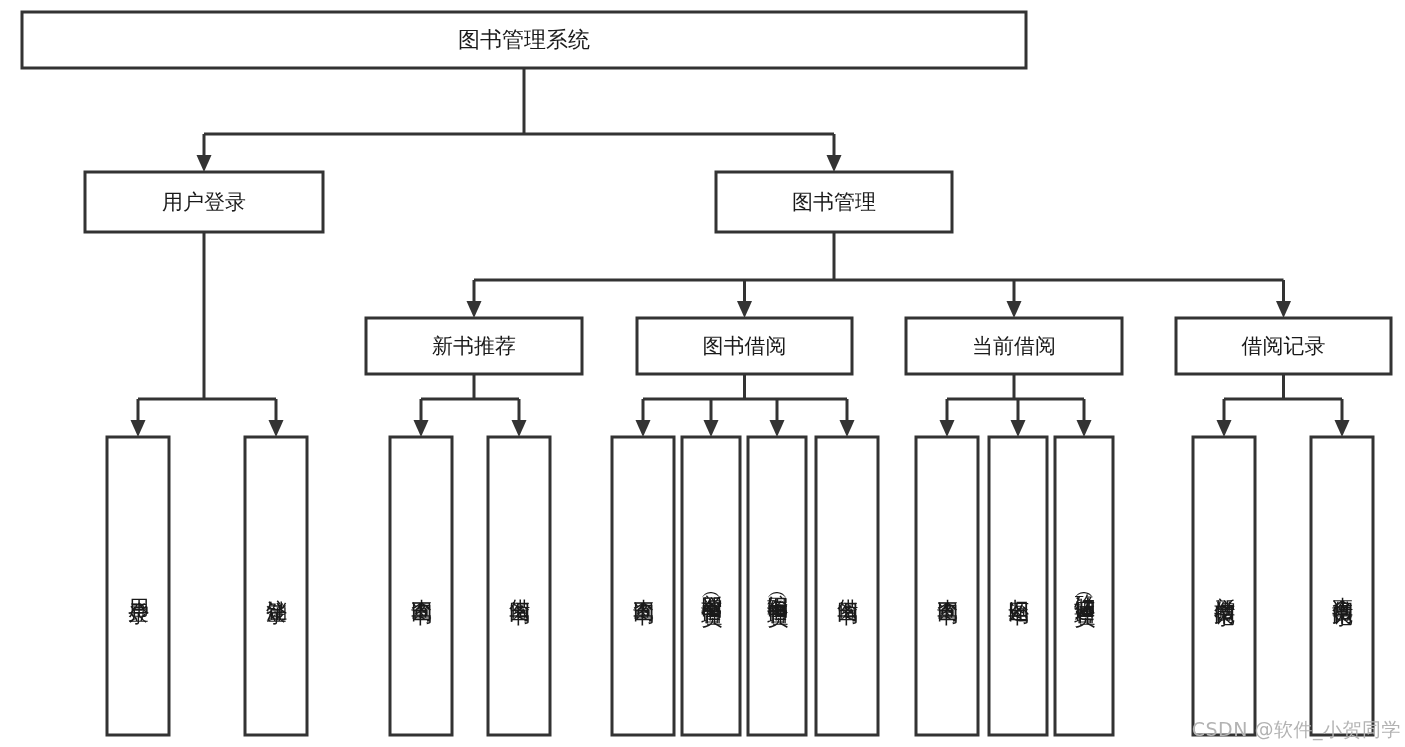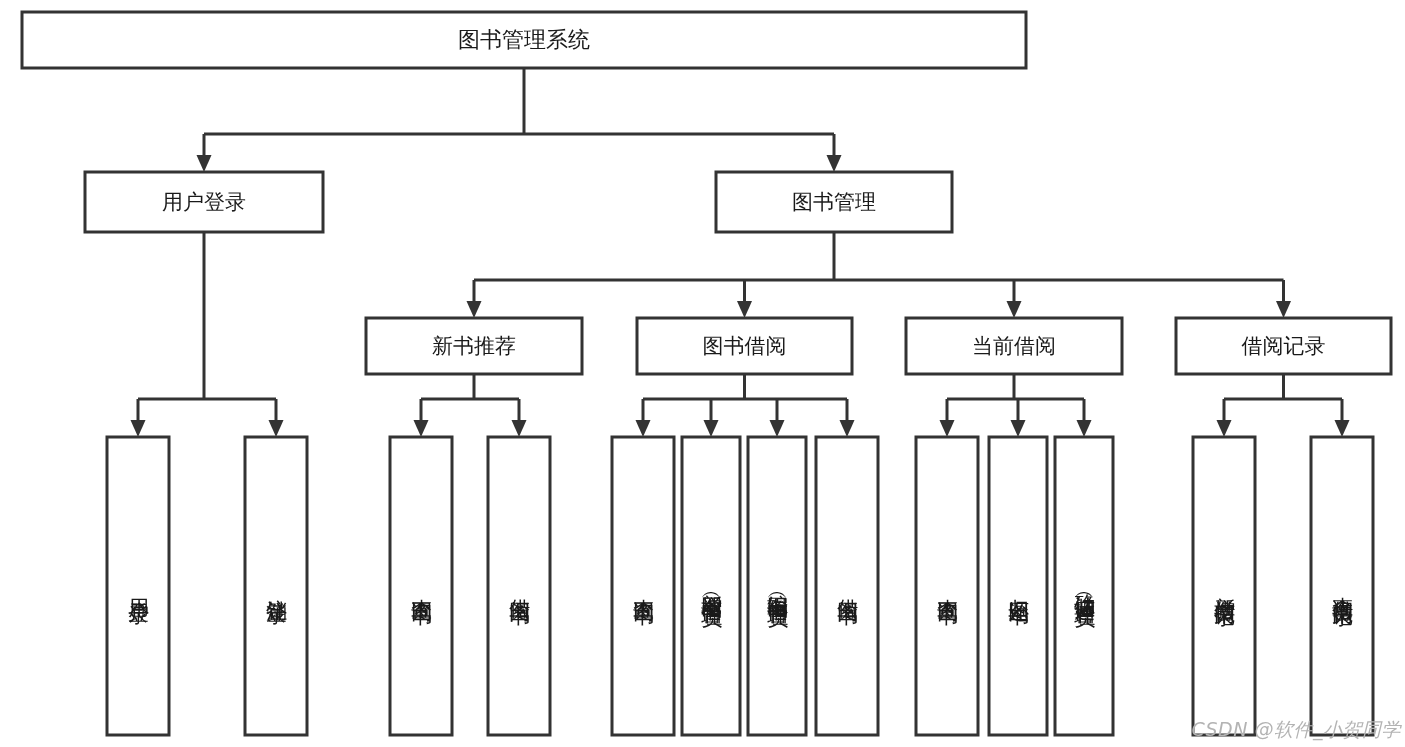--- a/index.html
+++ b/index.html
@@ -69,21 +69,20 @@
   }
   #watermark {
     position: absolute;
     right: 8px;
     bottom: 4px;
     font-family: "DejaVu Sans", "Liberation Sans", sans-serif;
     font-size: 19px;
     color: #b3b3b3;
     letter-spacing: 0.5px;
     white-space: nowrap;
-    font-style: italic;
   }
 </style>
 </head>
 <body>
 
 <div id="diagram-root">
   <svg class="flow" viewBox="0 0 1405 747">
     <g id="connectors-layer">
         <path class="conn" d="M 520 68 L 520 134"></path>
         <path class="conn" d="M 200 134 L 830 134"></path>

